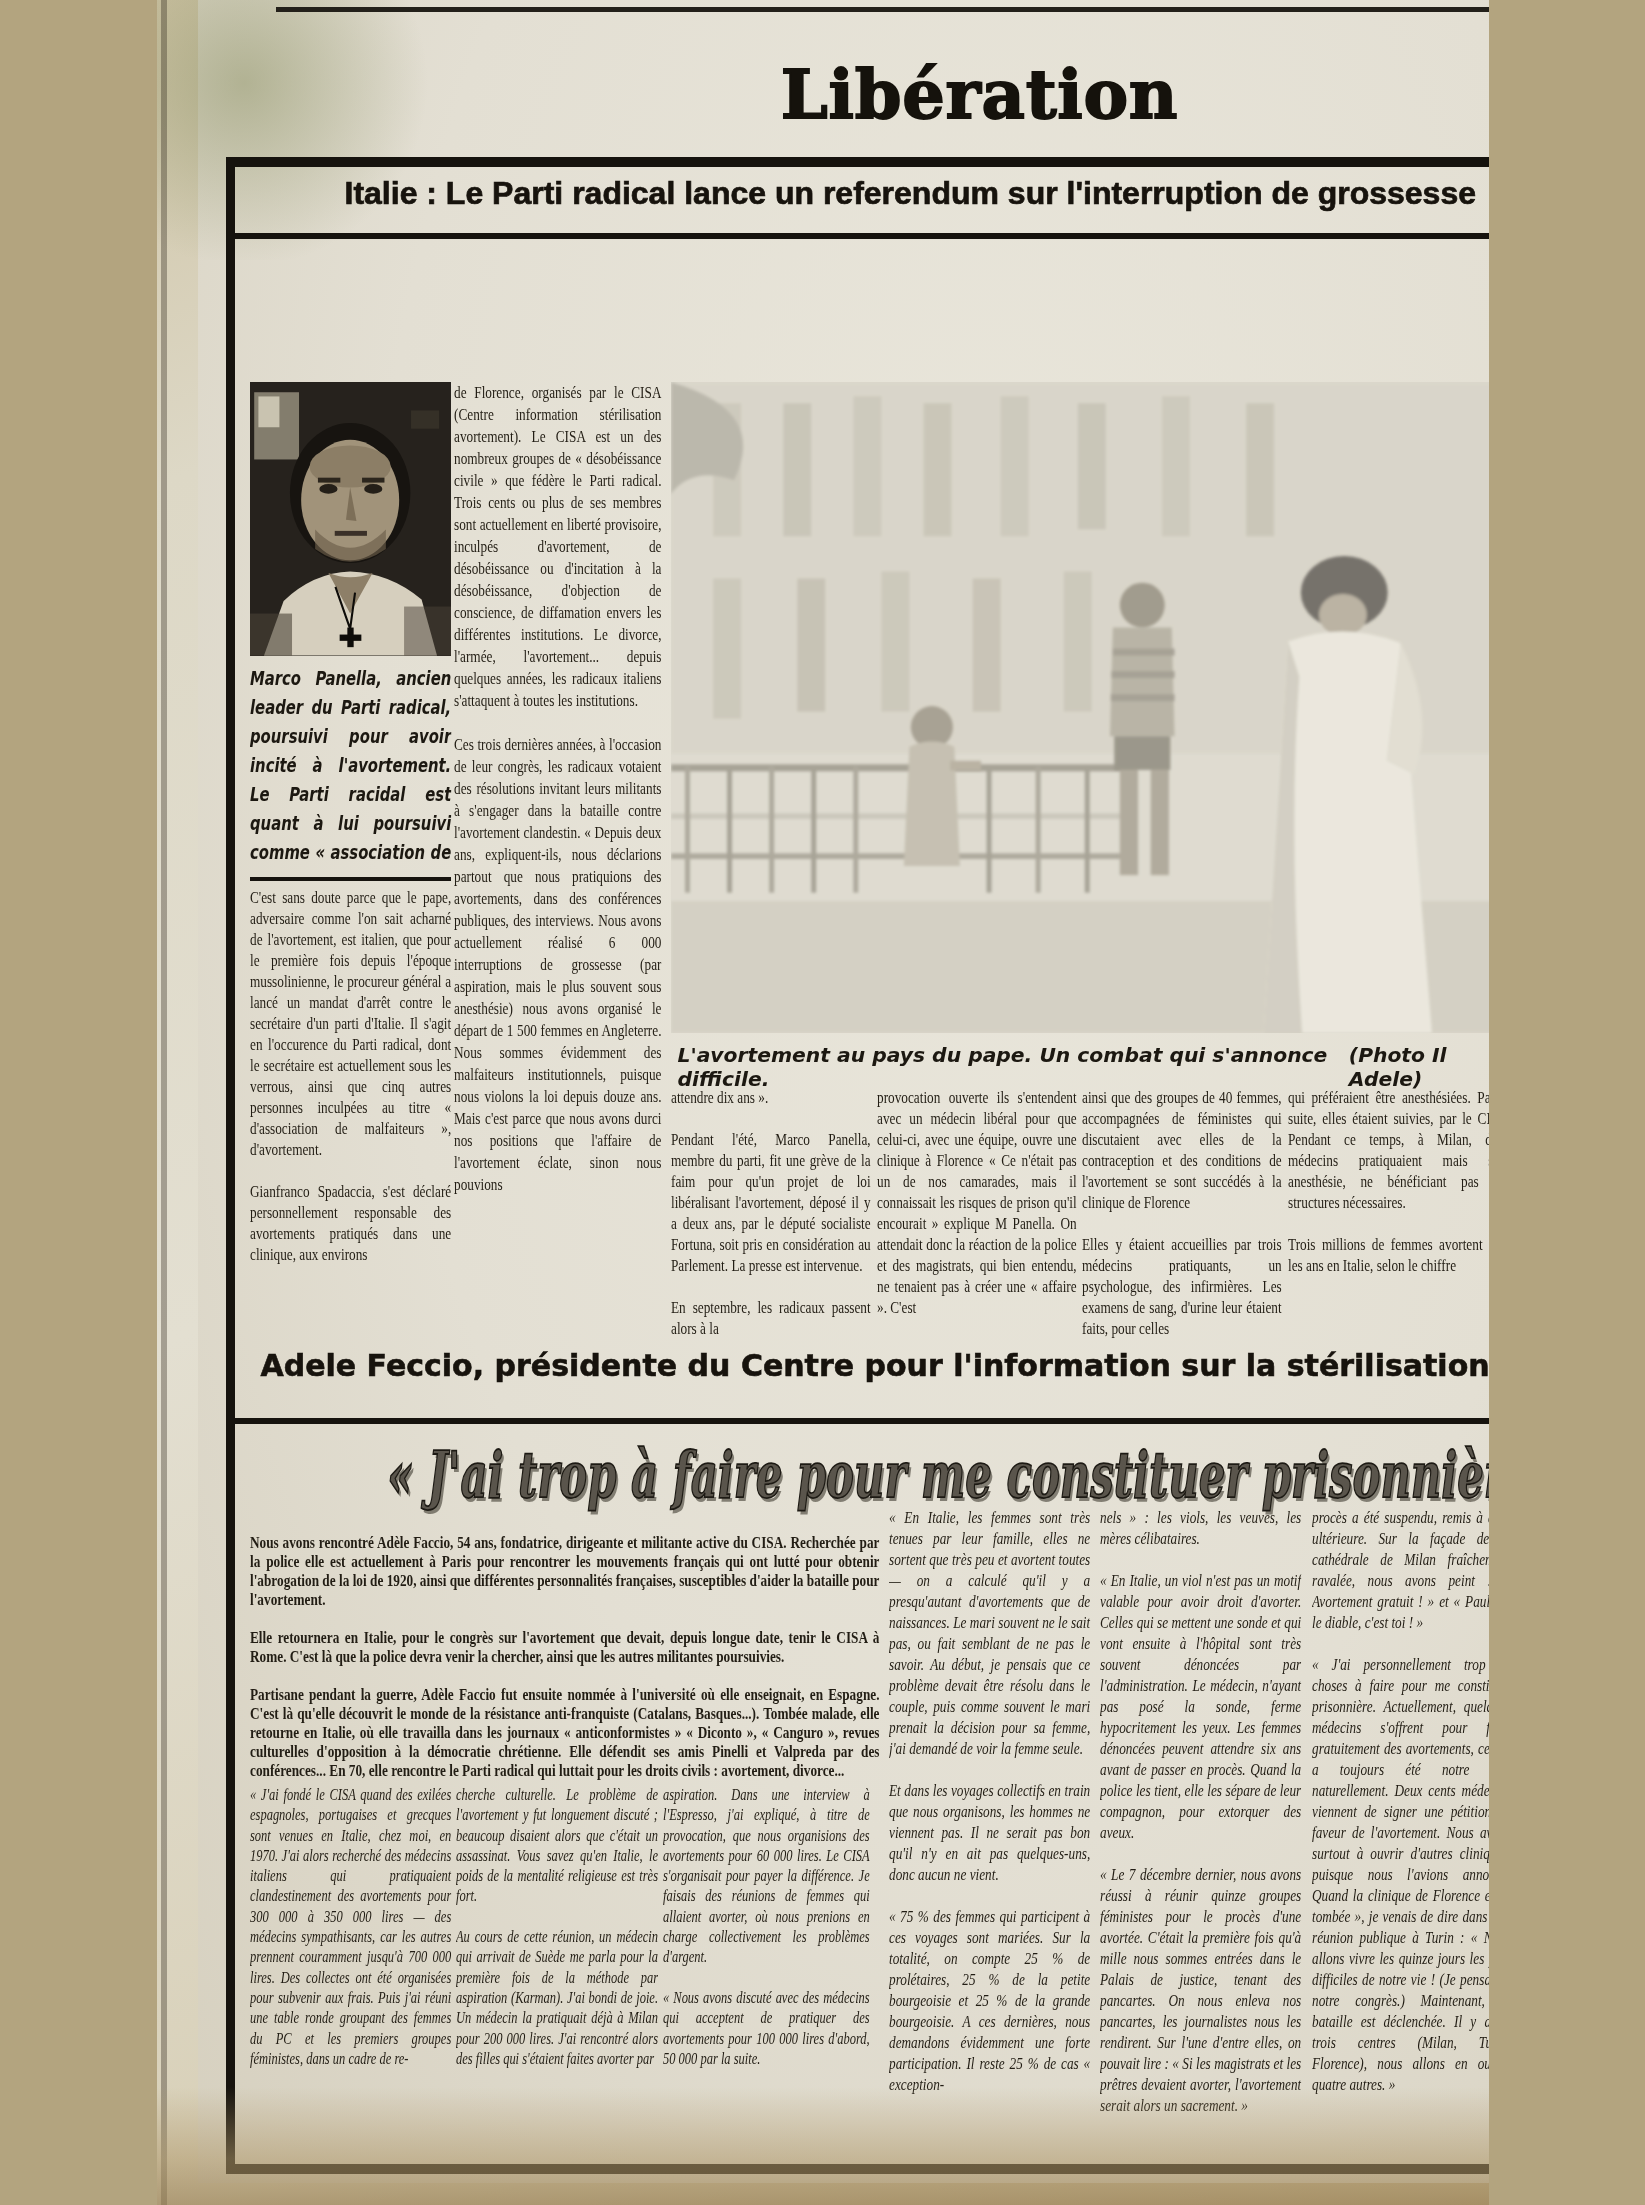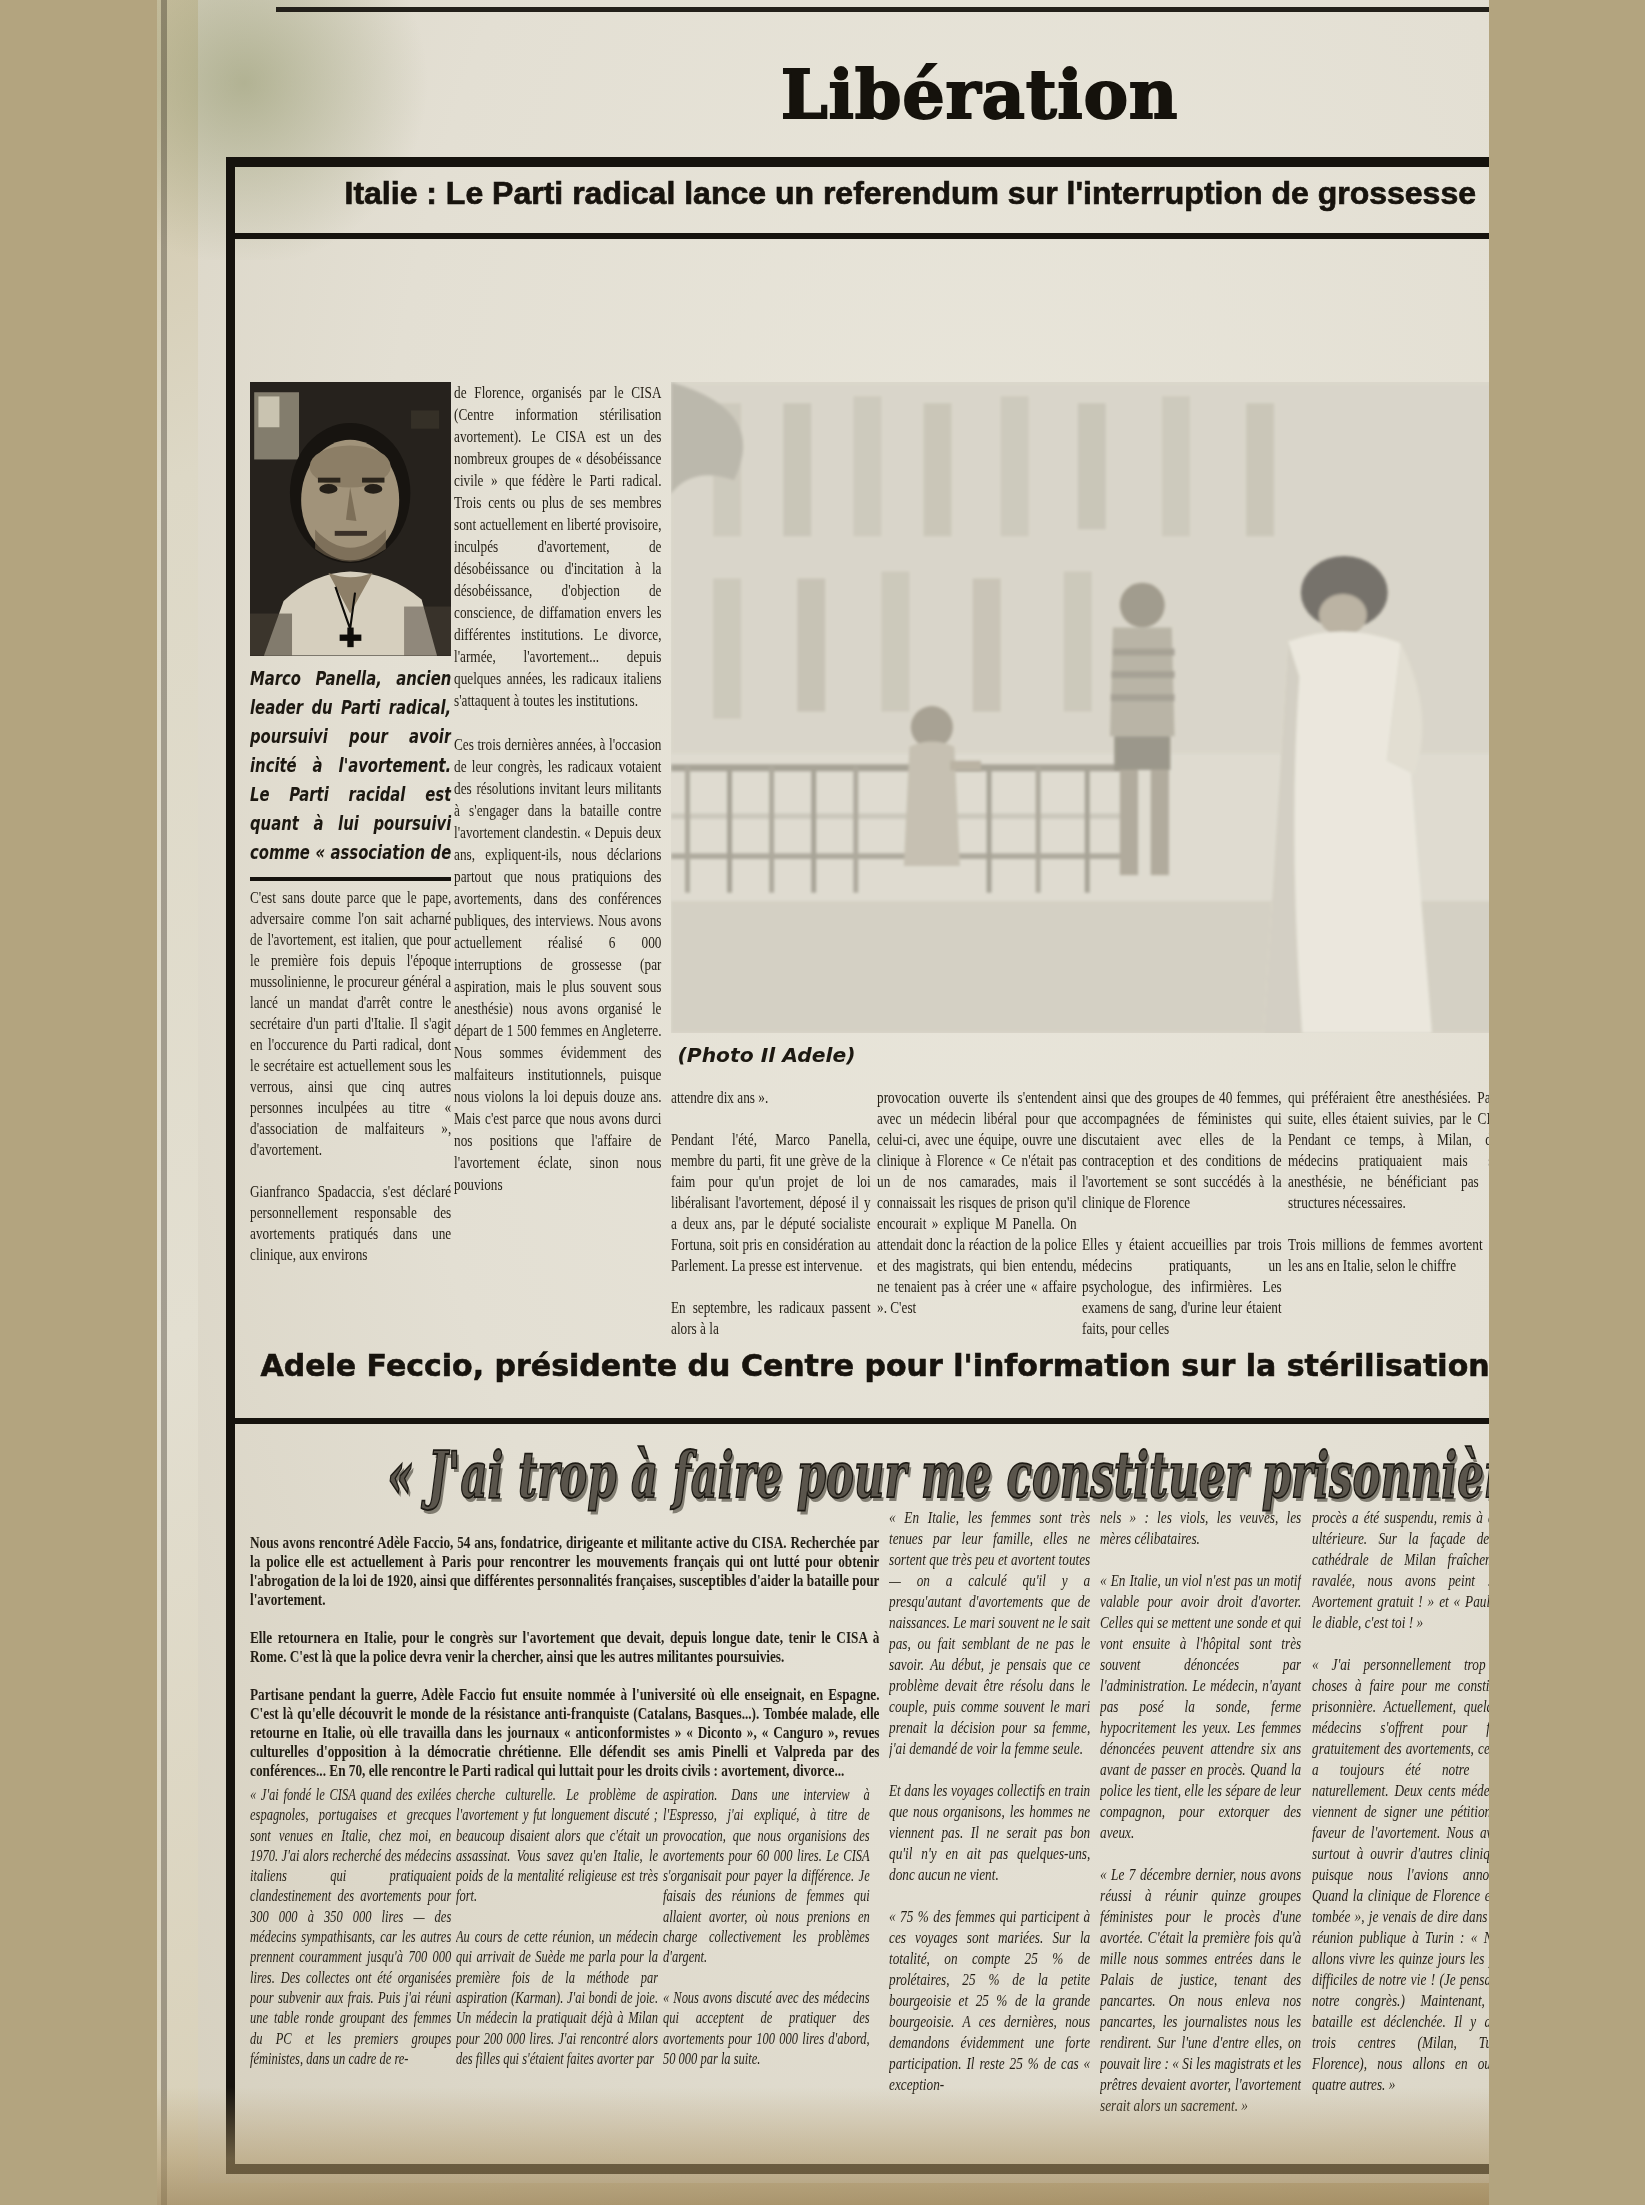--- a/index.html
+++ b/index.html
@@ -227,20 +227,21 @@
         <ellipse cx="960" cy="300" rx="62" ry="52" fill="#4e4a43"></ellipse>
         <ellipse cx="958" cy="332" rx="34" ry="30" fill="#a89f8c"></ellipse>
         <path d="M880,370 Q960,340 1040,372 L1085,928 L845,928 Z" fill="#e8e5da"></path>
         <path d="M880,370 L845,928 L900,928 Q880,640 896,420 Z" fill="#c9c5b8"></path>
         <path d="M1040,372 Q1090,470 1060,560 L1020,540 Z" fill="#dcd8cb"></path>
       </g>
       <rect width="1202" height="928" fill="#f2efe6" opacity="0.25"></rect>
     </svg>
   </div>
   <div class="abs" id="photo-caption-row">
+    <span>L'avortement au pays du pape. Un combat qui s'annonce difficile.</span>
     <span>(Photo  Il Adele)</span>
   </div>
 
   <div class="abs cond body-text" id="col-c">attendre dix ans ».
 
 Pendant l'été, Marco Panella, membre du parti, fit une grève de la faim pour qu'un projet de loi libéralisant l'avortement, déposé il y a deux ans, par le député socialiste Fortuna, soit pris en considération au Parlement. La presse est intervenue.
 
 En septembre, les radicaux passent alors à la</div>
   <div class="abs cond body-text" id="col-d">provocation ouverte ils s'entendent avec un médecin libéral pour que celui-ci, avec une équipe, ouvre une clinique à Florence « Ce n'était pas un de nos camarades, mais il connaissait les risques de prison qu'il encourait » explique M Panella. On attendait donc la réaction de la police et des magistrats, qui bien entendu, ne tenaient pas à créer une « affaire ». C'est</div>
   <div class="abs cond body-text" id="col-e">ainsi que des groupes de 40 femmes, accompagnées de féministes qui discutaient avec elles de la contraception et des conditions de l'avortement se sont succédés à la clinique de Florence

